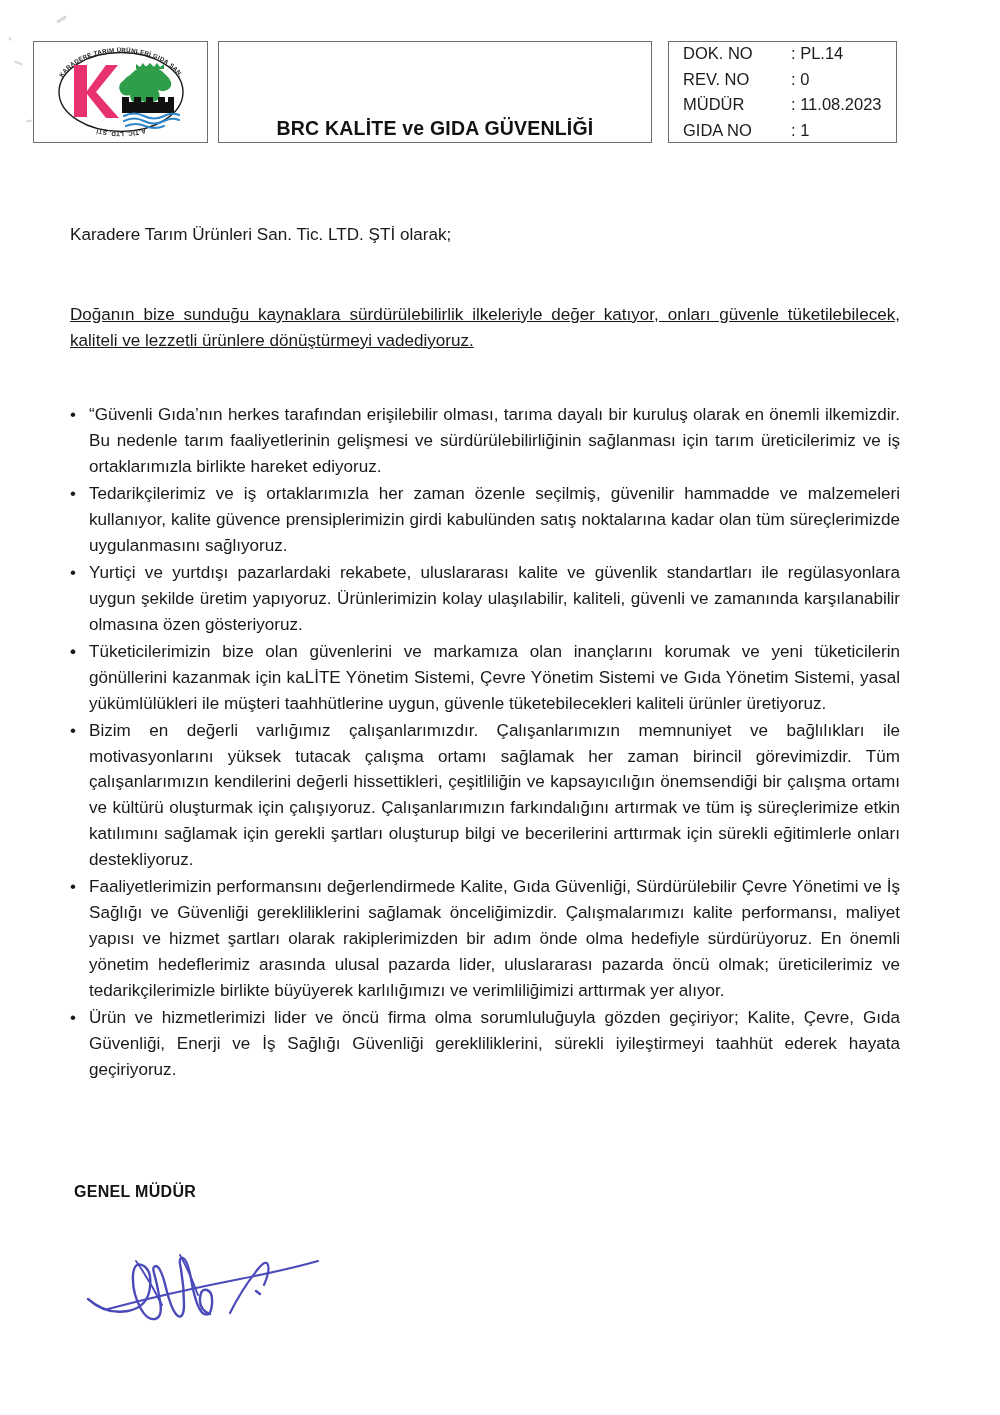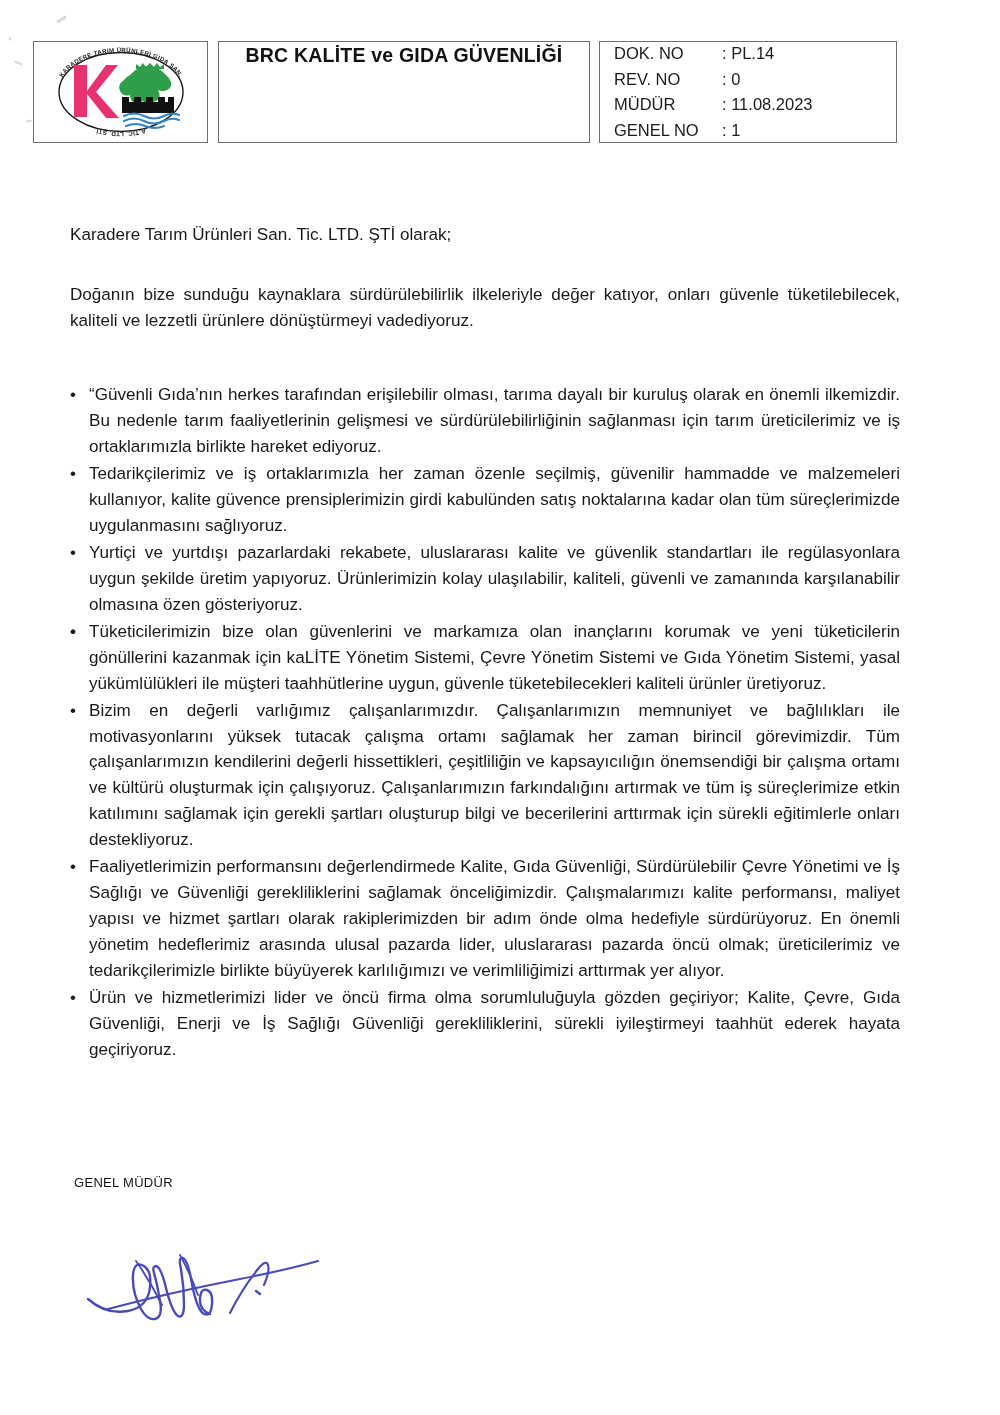--- a/index.html
+++ b/index.html
@@ -50,26 +50,26 @@
     background: #fff;
   }
   .hcell-logo {
     width: 175px;
     display: flex;
     align-items: center;
     justify-content: center;
     margin-right: 10px;
   }
   .hcell-title {
-    width: 372px;
+    width: 434px;
     display: flex;
     align-items: center;
-    justify-content: flex-start;
+    justify-content: flex-end;
     flex-direction: column;
-    margin-right: 9px;
+    margin-right: 16px;
     padding: 0 8px;
   }
   .hcell-info {
     flex: 1;
     display: flex;
     padding-left: 14px;
   }
 
   .doc-title {
     font-weight: bold;
@@ -109,25 +109,26 @@
     font-size: 17.1px;
     line-height: 1.52;
     color: #191919;
   }
   .para {
     margin: 0 0 11px 0;
     text-align: justify;
     text-justify: inter-word;
   }
   .intro-line {
-    margin: 0 0 34px 0;
+    margin: 0 0 54px 0;
     text-align: left;
   }
   .lead {
     margin: 0 0 48px 0;
+    text-decoration: underline;
   }
   .bullets { margin: 0; }
   .bullet {
     margin: 0 0 1px 0;
     text-align: justify;
     text-justify: inter-word;
     position: relative;
     padding-left: 19px;
   }
   .bullet .dot {
@@ -140,24 +141,24 @@
   .bullet:last-child { margin-bottom: 0; }
 
   
   .sig-block {
     position: absolute;
     left: 74px;
     top: 1175px;
     width: 330px;
   }
   .sig-role {
-    font-weight: normal;
-    font-size: 13px;
+    font-weight: bold;
+    font-size: 16px;
     letter-spacing: .3px;
-    margin: 0 0 4px 0;
+    margin: 8px 0 4px 0;
     color: #131313;
   }
   .sig-date {
     font-size: 16.5px;
     margin: 0;
     color: #1b1b1b;
   }
   .sig-mark {
     position: absolute;
     left: 6px;
@@ -231,21 +232,21 @@
     </div>
 
     <div class="hcell hcell-info">
       <div class="info-grid">
         <div class="info-key">DOK. NO</div>
         <div class="info-val">: PL.14</div>
         <div class="info-key">REV. NO</div>
         <div class="info-val">: 0</div>
         <div class="info-key">MÜDÜR</div>
         <div class="info-val">: 11.08.2023</div>
-        <div class="info-key">GENEL NO</div>
+        <div class="info-key">GIDA NO</div>
         <div class="info-val">: 1</div>
       </div>
     </div>
   </div>
 
   <div class="body-text">
 
     <p class="para intro-line">Karadere Tarım Ürünleri San. Tic. LTD. ŞTİ olarak;</p>
 
     <p class="para lead">Doğanın bize sunduğu kaynaklara sürdürülebilirlik ilkeleriyle değer katıyor, onları güvenle tüketilebilecek, kaliteli ve lezzetli ürünlere dönüştürmeyi vadediyoruz.</p>

